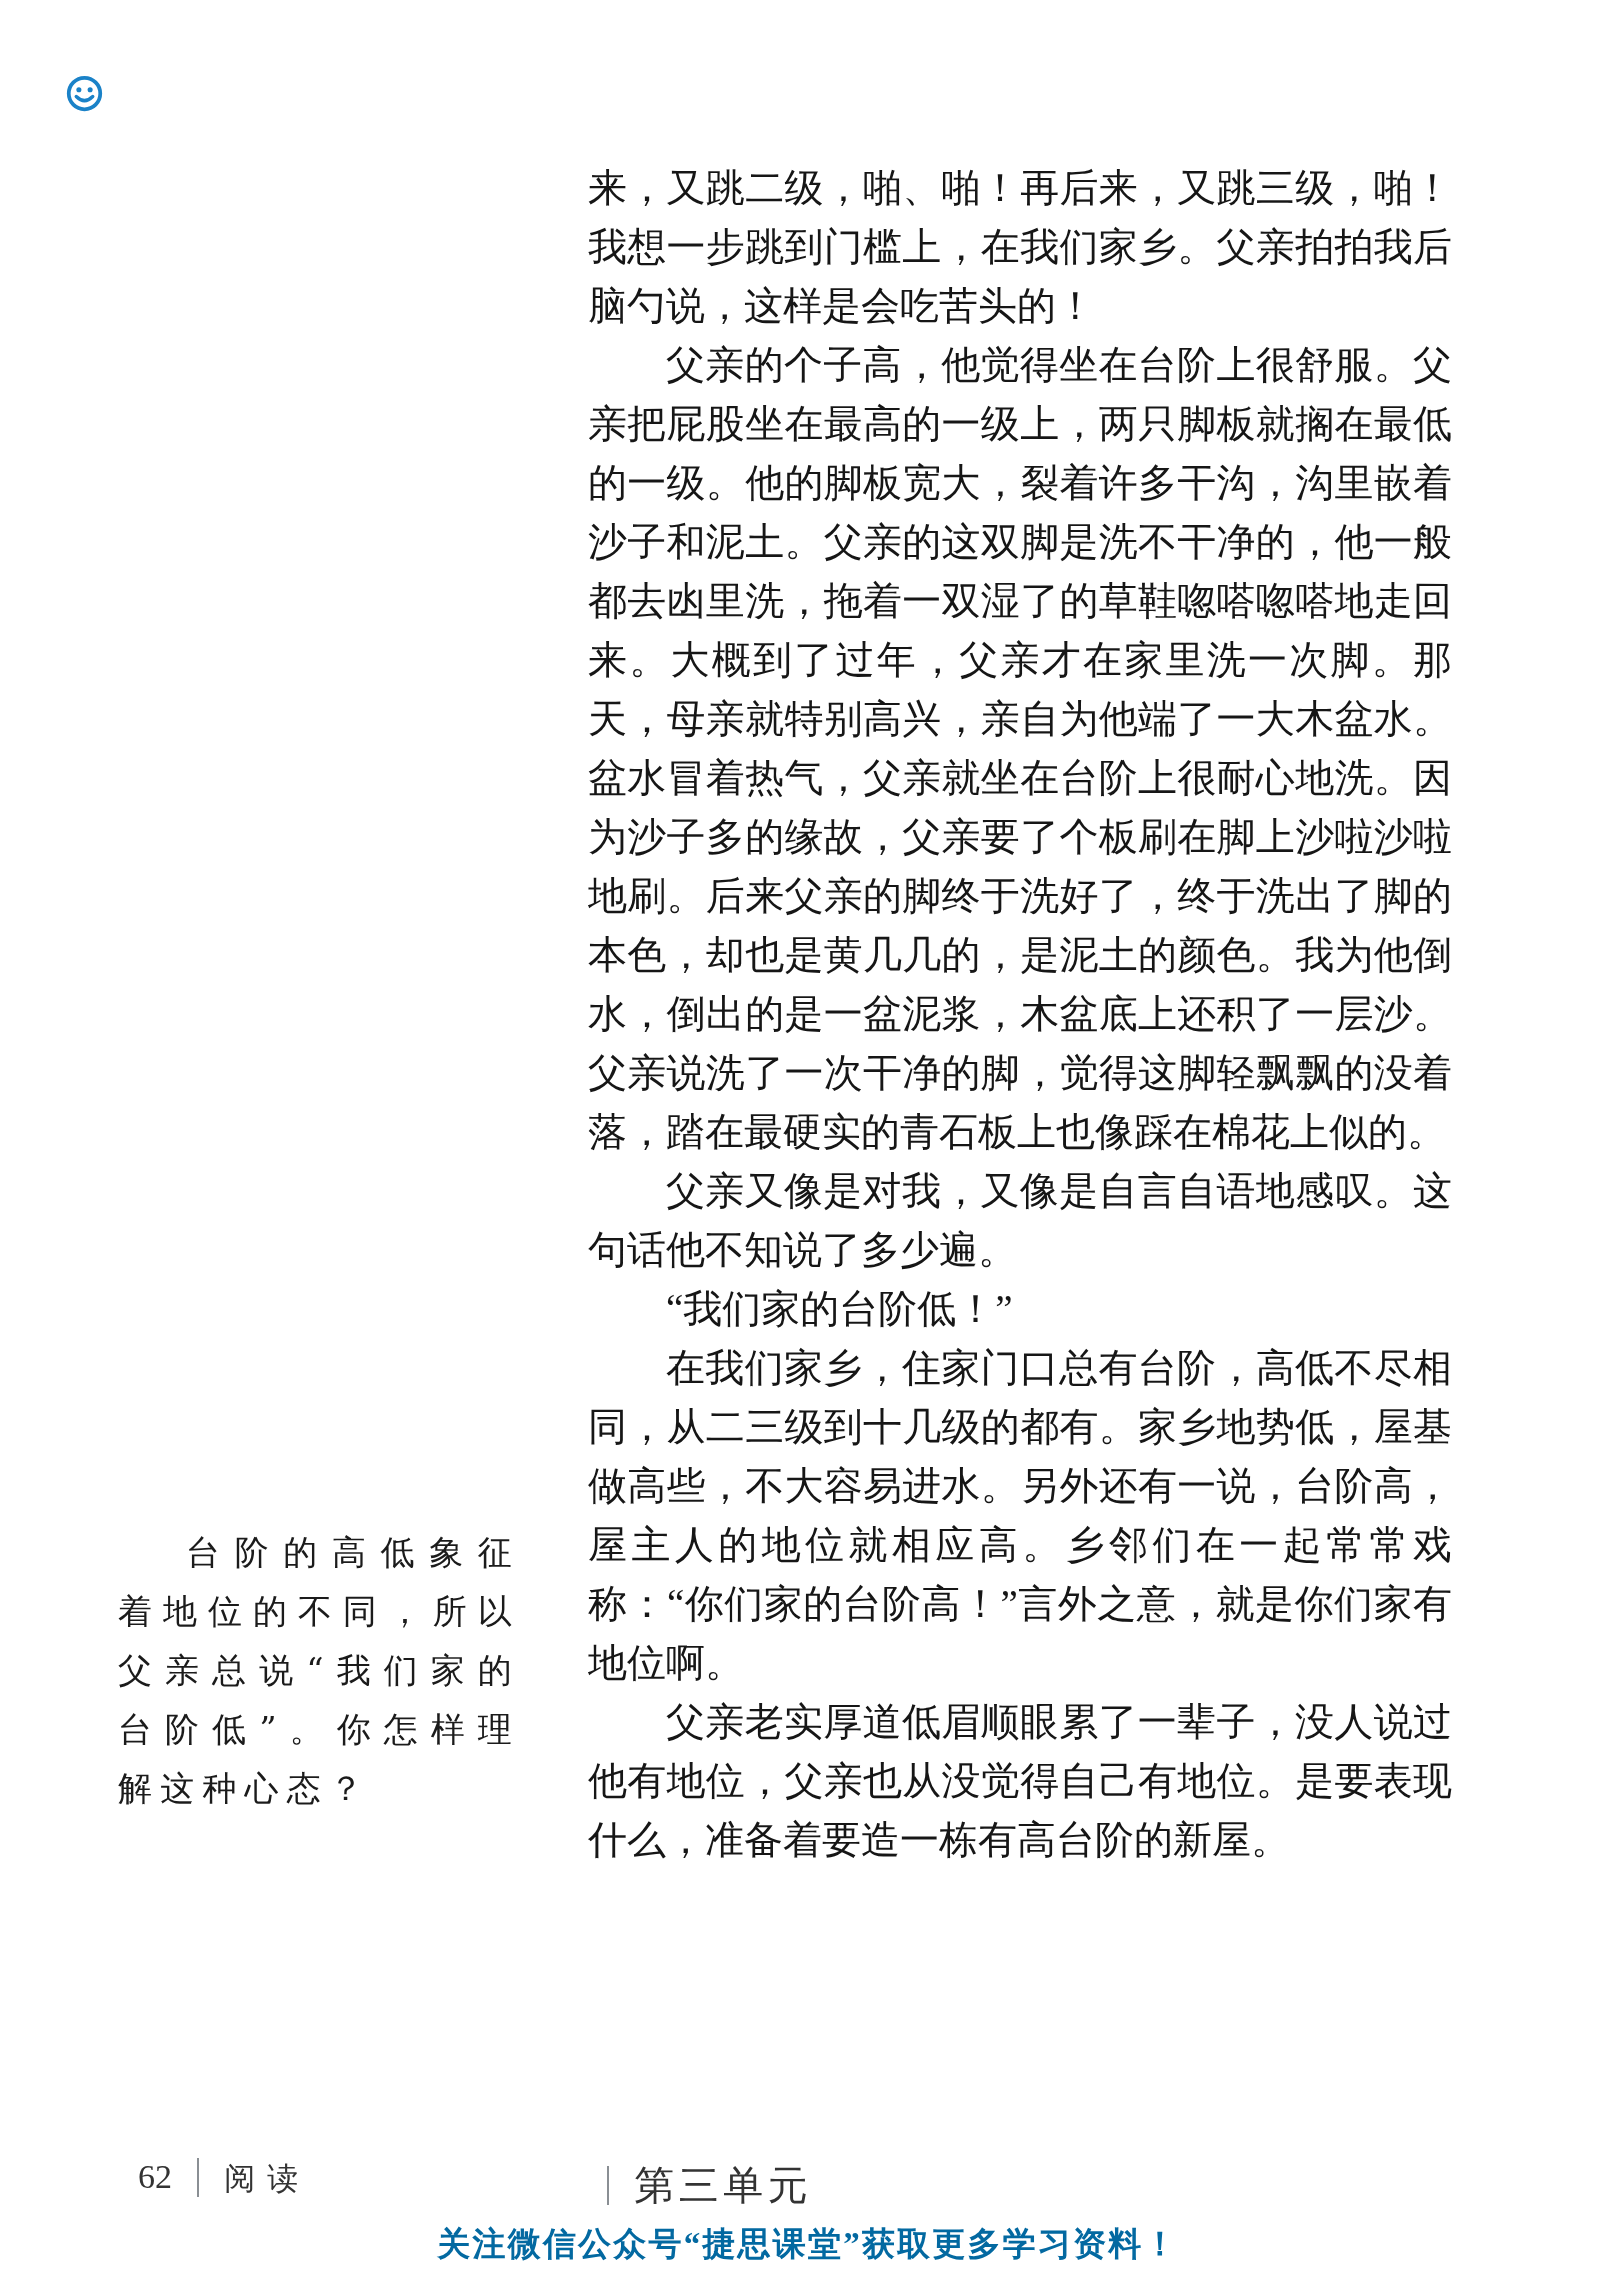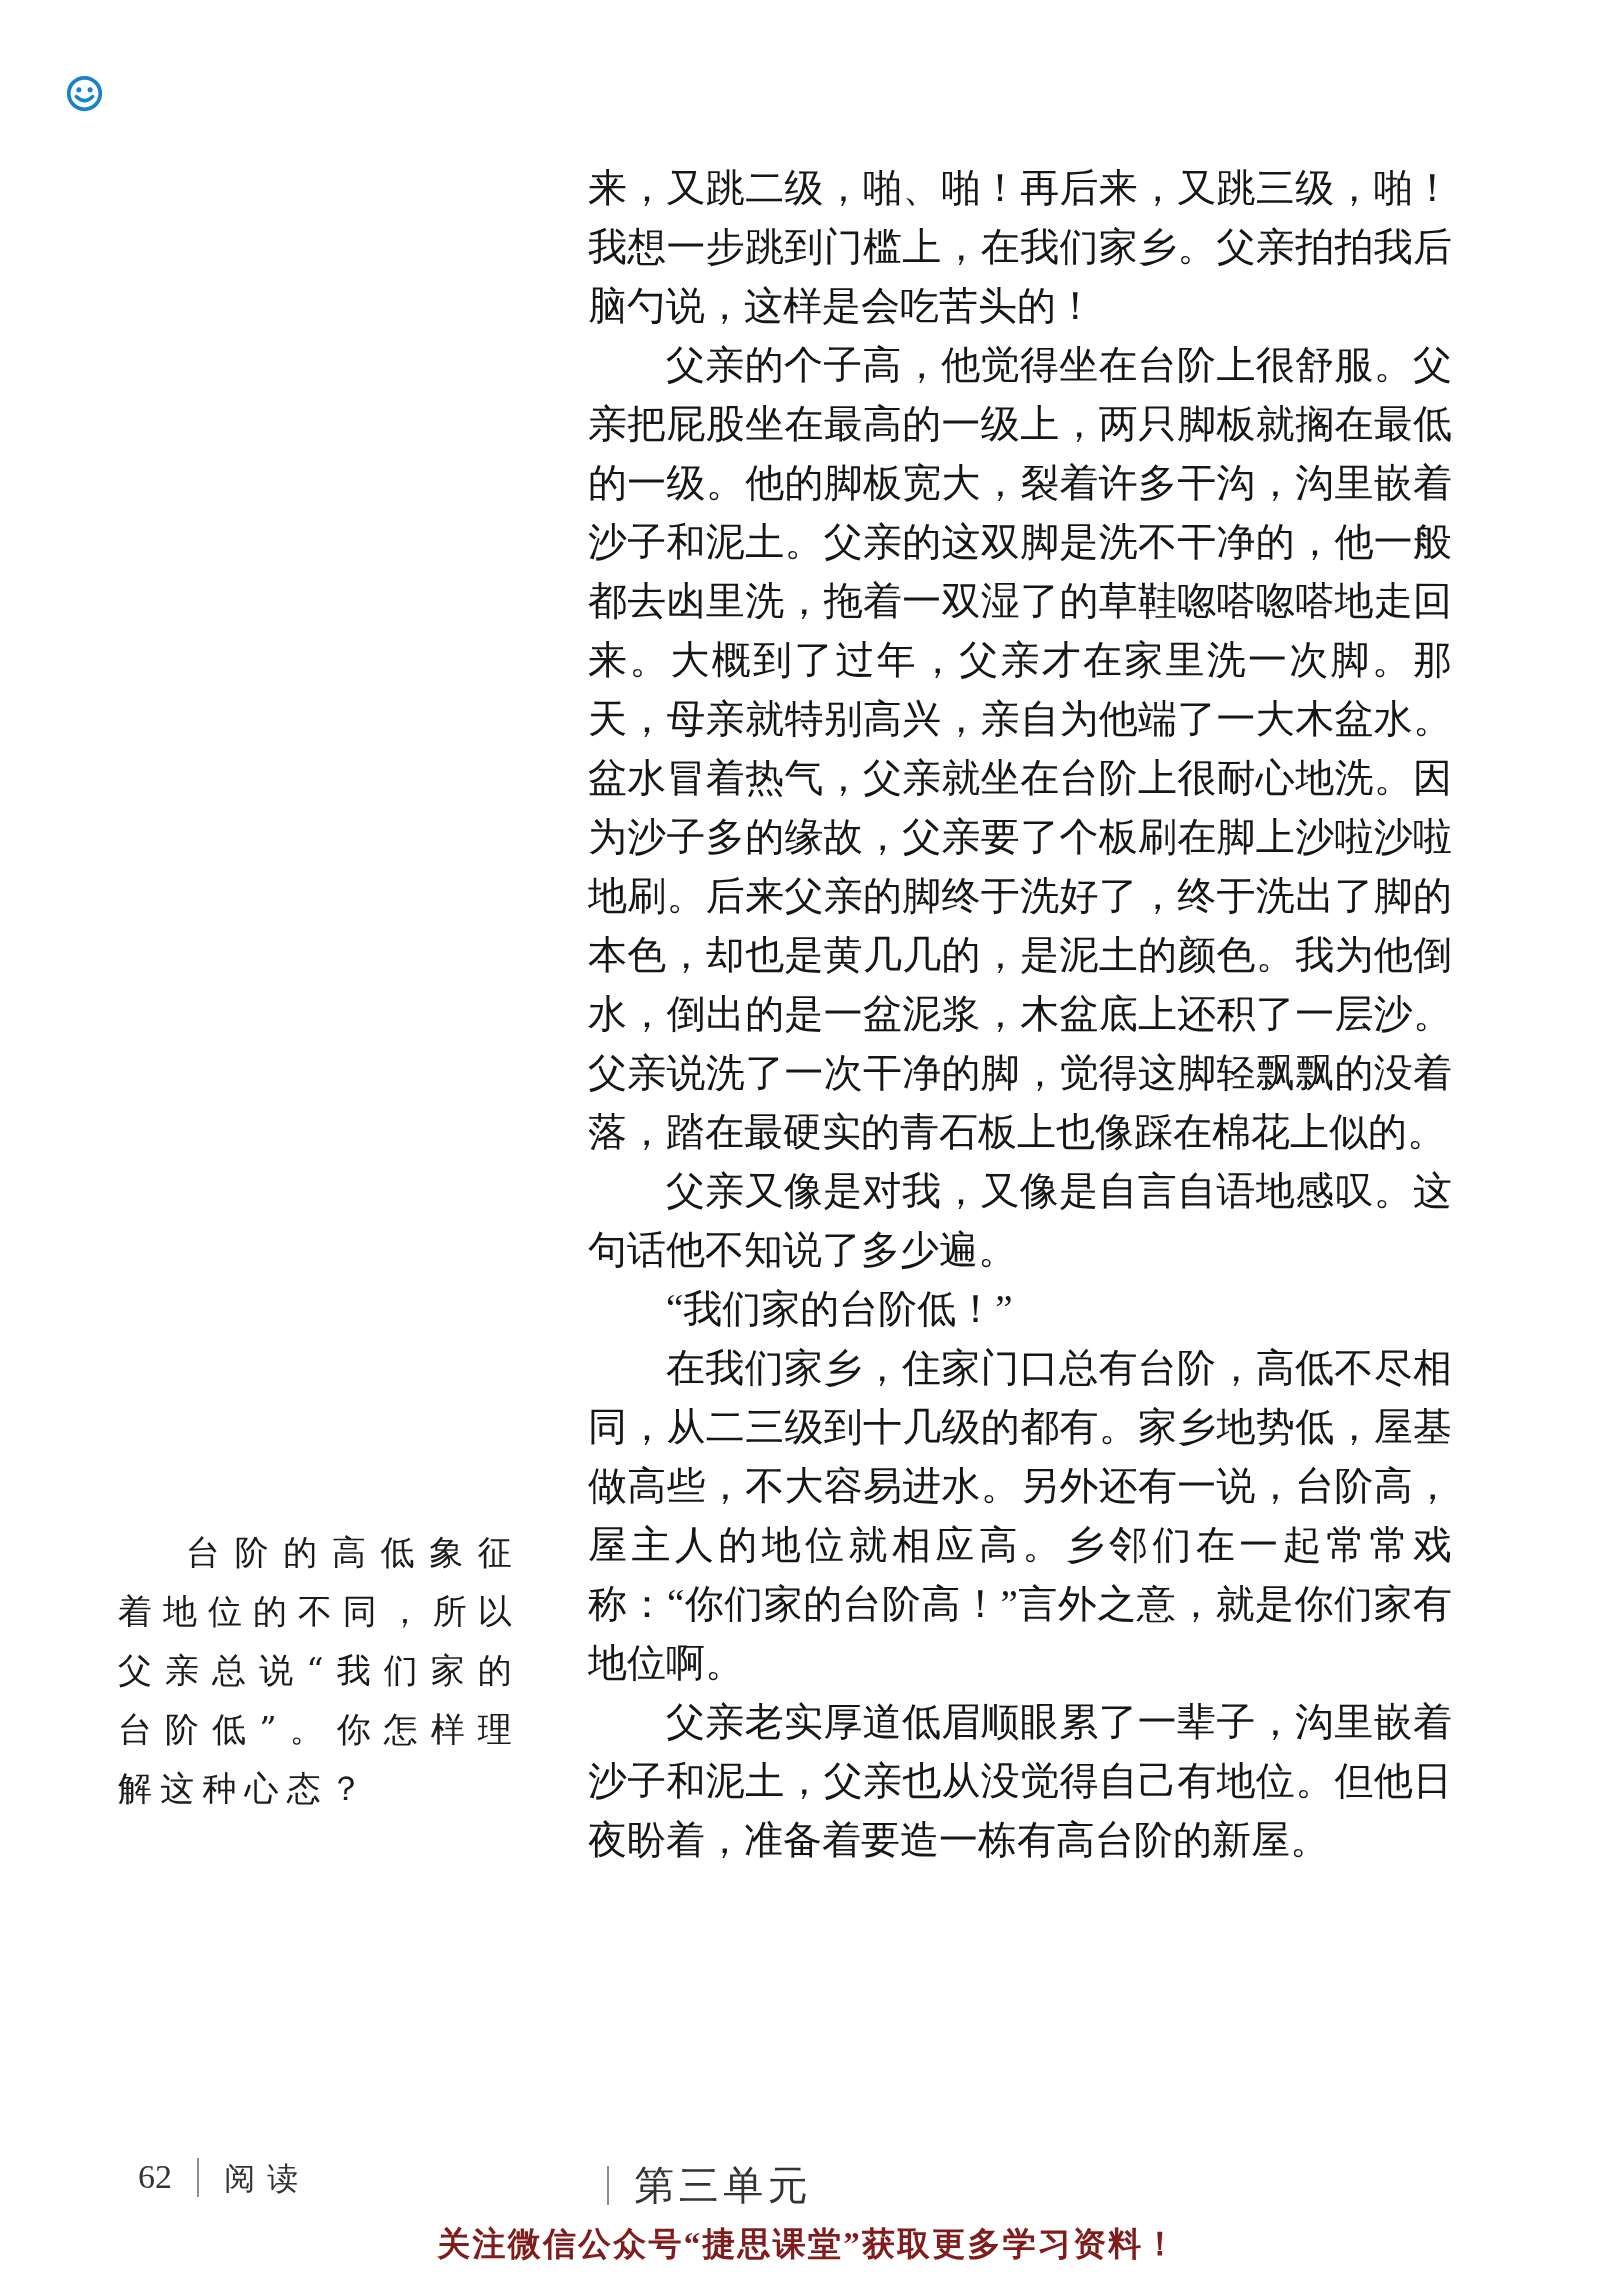--- a/index.html
+++ b/index.html
@@ -76,21 +76,21 @@
     letter-spacing: 4.5px;
   }
   .notice {
     position: absolute;
     left: 0;
     top: 2222px;
     width: 100%;
     text-align: center;
     font-size: 33px;
     letter-spacing: 2.2px;
-    color: #7f1d1d;
+    color: #0369a1;
     font-weight: bold;
   }
 </style>
 </head>
 <body>
 
 <div class="page">
 
   <div class="smiley">
     <svg width="39" height="39" viewBox="0 0 52 52">
@@ -105,21 +105,21 @@
   <aside class="note note-2">
     <p>台阶的高低象征着地位的不同，所以父亲总说“我们家的台阶低”。你怎样理解这种心态？</p>
   </aside>
 
   <main class="main-col">
     <p class="para">来，又跳二级，啪、啪！再后来，又跳三级，啪！我想一步跳到门槛上，在我们家乡。父亲拍拍我后脑勺说，这样是会吃苦头的！</p>
     <p class="para indent">父亲的个子高，他觉得坐在台阶上很舒服。父亲把屁股坐在最高的一级上，两只脚板就搁在最低的一级。他的脚板宽大，裂着许多干沟，沟里嵌着沙子和泥土。父亲的这双脚是洗不干净的，他一般都去凼里洗，拖着一双湿了的草鞋唿嗒唿嗒地走回来。大概到了过年，父亲才在家里洗一次脚。那天，母亲就特别高兴，亲自为他端了一大木盆水。盆水冒着热气，父亲就坐在台阶上很耐心地洗。因为沙子多的缘故，父亲要了个板刷在脚上沙啦沙啦地刷。后来父亲的脚终于洗好了，终于洗出了脚的本色，却也是黄几几的，是泥土的颜色。我为他倒水，倒出的是一盆泥浆，木盆底上还积了一层沙。父亲说洗了一次干净的脚，觉得这脚轻飘飘的没着落，踏在最硬实的青石板上也像踩在棉花上似的。</p>
     <p class="para indent">父亲又像是对我，又像是自言自语地感叹。这句话他不知说了多少遍。</p>
     <p class="para indent">“我们家的台阶低！”</p>
     <p class="para indent">在我们家乡，住家门口总有台阶，高低不尽相同，从二三级到十几级的都有。家乡地势低，屋基做高些，不大容易进水。另外还有一说，台阶高，屋主人的地位就相应高。乡邻们在一起常常戏称：“你们家的台阶高！”言外之意，就是你们家有地位啊。</p>
-    <p class="para indent">父亲老实厚道低眉顺眼累了一辈子，沟里嵌着沙子和泥土，父亲也从没觉得自己有地位。但他日夜盼着，准备着要造一栋有高台阶的新屋。</p>
+    <p class="para indent">父亲老实厚道低眉顺眼累了一辈子，没人说过他有地位，父亲也从没觉得自己有地位。是要表现什么，准备着要造一栋有高台阶的新屋。</p>
   </main>
 
   <div class="footer-left">
     <span class="pagenum">62</span>
     <span class="vbar"></span>
     <span class="section">阅读</span>
   </div>
 
   <div class="footer-center">
     <span class="vbar"></span>

